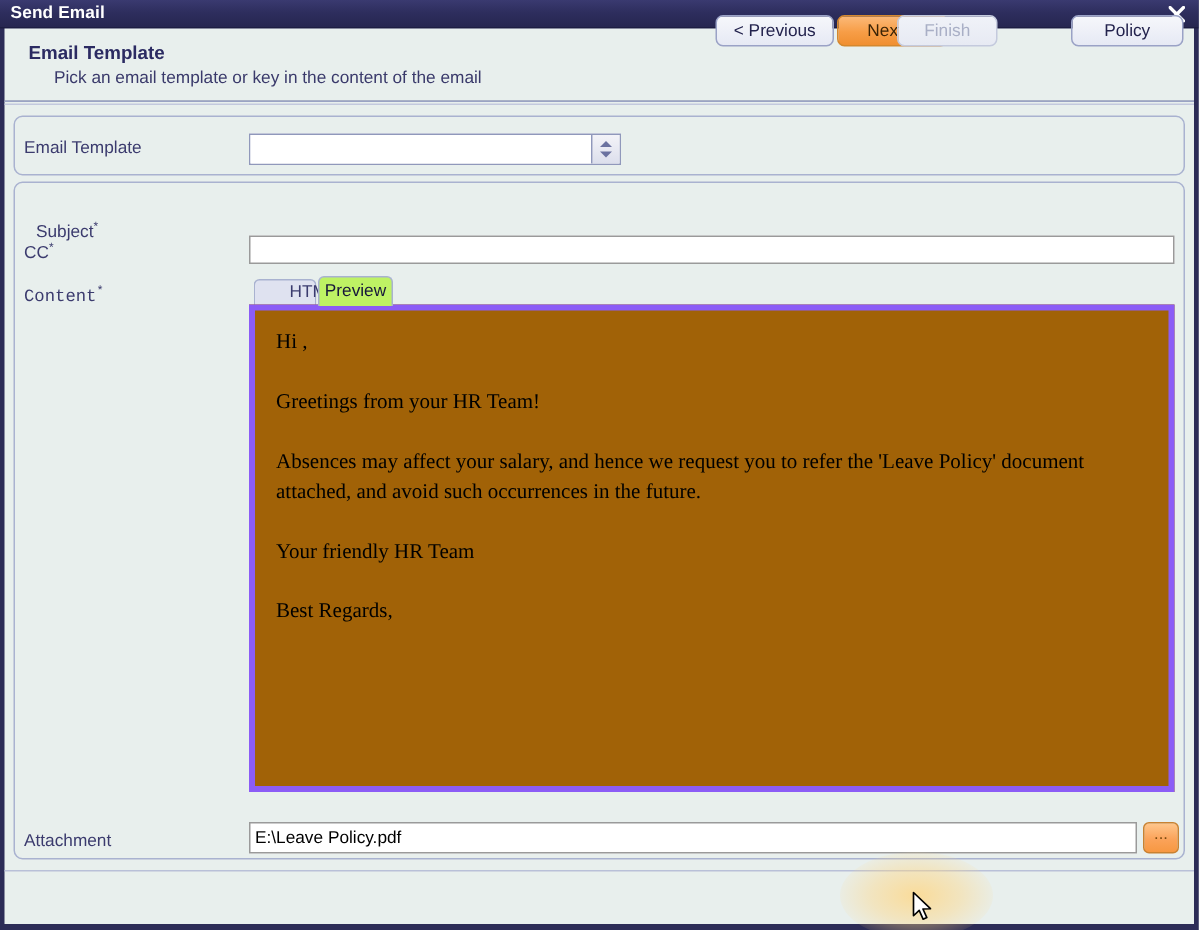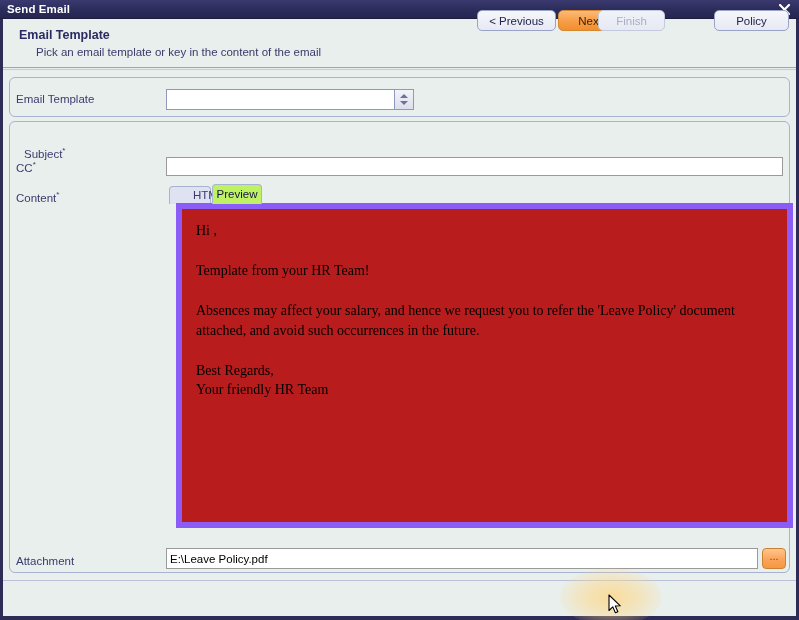--- a/index.html
+++ b/index.html
@@ -193,26 +193,25 @@
     z-index: 3;
   }
   #tab-html    { left: 169px; width: 42px; padding-left: 23px; }
   #tab-preview { left: 212px; width: 50px; }
 
   
   .preview-pane {
     position: absolute;
     left: 166px; top: 203px;
     width: 617px; height: 325px;
-    background: #b91c1c;
-    border: 6px solid #8b5cf6;
+    background: #a16207;
+    border: 4px solid #8b5cf6;
     box-sizing: border-box;
     overflow: hidden;
     z-index: 2;
-    margin-left: 10px;
   }
   .preview-body {
     position: absolute;
     left: 14px; top: 12px;
     right: 10px;
     font-family: "Liberation Serif", serif;
     font-size: 14px;
     color: #000000;
     line-height: 1.42;
   }
@@ -332,34 +331,34 @@
 
   <div class="field-label" style="left:24px; top:134px;margin-top:12px;">
     <span>Subject</span><span class="req">*</span>
   </div>
 
   <div class="field-label" style="left:16px; top:160px;">
     <span>CC</span><span class="req">*</span>
   </div>
   <input class="text-input" id="cc-input" style="left: 166px; top: 157px; width: 617px; height: 19px;" type="text" value="">
 
-  <div class="field-label" style="left:16px; top:190px;">
+  <div class="field-label" style="left:16px; top:190px;font-family:Liberation Mono, monospace;">
     <span>Content</span><span class="req">*</span>
   </div>
 
   <div class="tab tab-inactive" id="tab-html">HTML</div>
   <div class="tab tab-active" id="tab-preview">Preview</div>
 
   <div class="preview-pane">
     <div class="preview-body">
       <p>Hi ,</p>
-      <p>Template from your HR Team!</p>
+      <p>Greetings from your HR Team!</p>
       <p>Absences may affect your salary, and hence we request you to refer the 'Leave Policy' document attached, and avoid such occurrences in the future.</p>
+      <p>Your friendly HR Team</p>
       <p style="margin-bottom:0">Best Regards,</p>
-      <p>Your friendly HR Team</p>
     </div>
   </div>
 
   <div class="field-label" style="left:16px; top:555px;">Attachment</div>
   <input class="text-input" id="attachment-input" style="left: 166px; top: 548px; width: 592px; height: 21px;" type="text" value="E:\Leave Policy.pdf">
   <div class="browse-btn">...</div>
 
   <div class="footer"></div>
   <div class="glow"></div>
 

